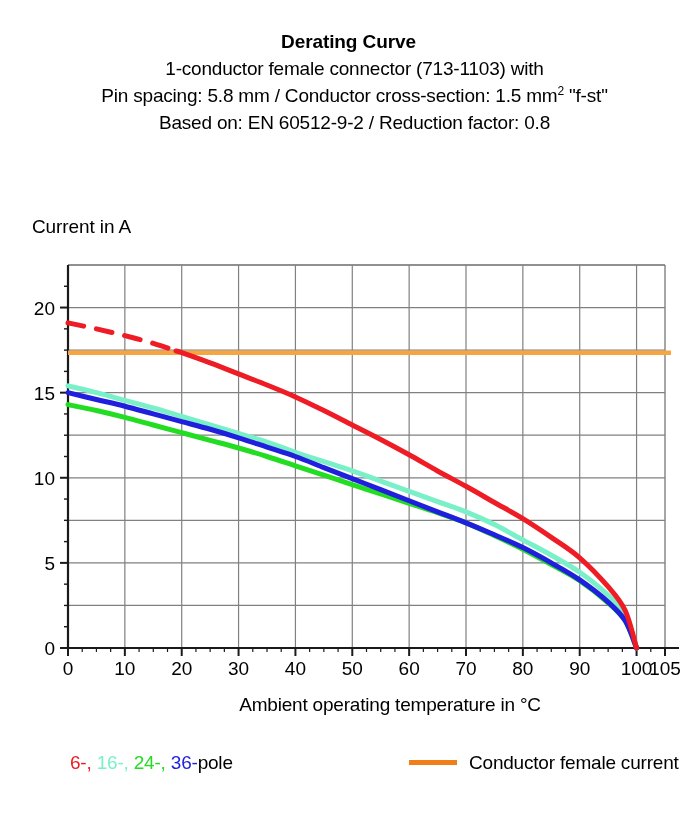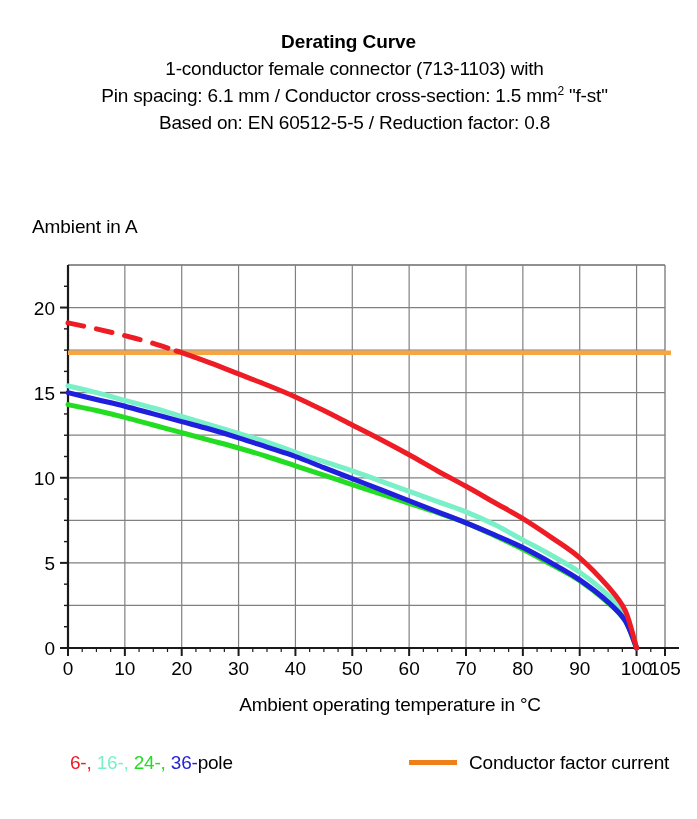--- a/index.html
+++ b/index.html
@@ -107,25 +107,25 @@
   }
 </style>
 </head>
 <body>
 
 <div id="root">
 
   <div class="title-block">
     <div class="title-main">Derating Curve</div>
     <div class="title-line">1-conductor female connector (713-1103) with</div>
-    <div class="title-line"><span>Pin spacing: 6.1 mm / Conductor cross-section: 1.5 mm</span><sup>2</sup><span> "f-st"</span></div>
-    <div class="title-line">Based on: EN 60512-5-5 / Reduction factor: 0.8</div>
+    <div class="title-line"><span>Pin spacing: 5.8 mm / Conductor cross-section: 1.5 mm</span><sup>2</sup><span> "f-st"</span></div>
+    <div class="title-line">Based on: EN 60512-9-2 / Reduction factor: 0.8</div>
   </div>
 
-  <div class="ylabel">Ambient in A</div>
+  <div class="ylabel">Current in A</div>
 
   <svg class="plot-svg" id="plot" width="697" height="700">
       <line x1="68" y1="605.4444444444445" x2="665" y2="605.4444444444445" stroke="#808080" stroke-width="1.2"></line>
       <line x1="68" y1="562.8888888888889" x2="665" y2="562.8888888888889" stroke="#808080" stroke-width="1.2"></line>
       <line x1="68" y1="520.3333333333334" x2="665" y2="520.3333333333334" stroke="#808080" stroke-width="1.2"></line>
       <line x1="68" y1="477.7777777777778" x2="665" y2="477.7777777777778" stroke="#808080" stroke-width="1.2"></line>
       <line x1="68" y1="435.2222222222222" x2="665" y2="435.2222222222222" stroke="#808080" stroke-width="1.2"></line>
       <line x1="68" y1="392.6666666666667" x2="665" y2="392.6666666666667" stroke="#808080" stroke-width="1.2"></line>
       <line x1="68" y1="350.1111111111111" x2="665" y2="350.1111111111111" stroke="#808080" stroke-width="1.2"></line>
       <line x1="68" y1="307.5555555555556" x2="665" y2="307.5555555555556" stroke="#808080" stroke-width="1.2"></line>
@@ -228,17 +228,17 @@
       <path d="M 68.00 392.67 C 72.74 393.80, 86.95 397.21, 96.43 399.48 C 105.90 401.75, 115.38 403.87, 124.86 406.28 C 134.33 408.70, 143.81 411.39, 153.29 413.94 C 162.76 416.50, 172.24 419.05, 181.71 421.60 C 191.19 424.16, 200.67 426.57, 210.14 429.26 C 219.62 431.96, 229.10 434.80, 238.57 437.78 C 248.05 440.75, 257.52 444.02, 267.00 447.14 C 276.48 450.26, 285.95 453.10, 295.43 456.50 C 304.90 459.90, 314.38 463.88, 323.86 467.56 C 333.33 471.25, 342.81 474.94, 352.29 478.63 C 361.76 482.32, 371.24 486.01, 380.71 489.69 C 390.19 493.38, 399.67 497.07, 409.14 500.76 C 418.62 504.45, 428.10 508.13, 437.57 511.82 C 447.05 515.51, 456.52 519.06, 466.00 522.89 C 475.48 526.72, 484.95 530.69, 494.43 534.80 C 503.90 538.92, 513.38 542.89, 522.86 547.57 C 532.33 552.25, 541.81 557.50, 551.29 562.89 C 560.76 568.28, 570.24 573.39, 579.71 579.91 C 589.19 586.44, 600.56 595.23, 608.14 602.04 C 615.72 608.85, 620.46 613.10, 625.20 620.76 C 629.94 628.42, 634.68 643.46, 636.57 648.00" fill="none" stroke="#1f1fdd" stroke-width="5" stroke-linecap="round" stroke-linejoin="round"></path>
       <path d="M 68.00 322.88 C 72.74 323.87, 86.95 326.71, 96.43 328.83 C 105.90 330.96, 115.38 333.23, 124.86 335.64 C 134.33 338.05, 144.76 340.75, 153.29 343.30 C 161.81 345.86, 172.24 349.69, 176.03 350.96" fill="none" stroke="#ee1c24" stroke-width="5" stroke-linecap="round" stroke-dasharray="16 13"></path>
       <path d="M 176.03 350.96 C 176.98 351.25, 176.03 350.68, 181.71 352.66 C 187.40 354.65, 200.67 359.33, 210.14 362.88 C 219.62 366.42, 229.10 370.25, 238.57 373.94 C 248.05 377.63, 257.52 381.18, 267.00 385.01 C 276.48 388.84, 285.95 392.67, 295.43 396.92 C 304.90 401.18, 314.38 405.86, 323.86 410.54 C 333.33 415.22, 342.81 420.19, 352.29 425.01 C 361.76 429.83, 371.24 434.51, 380.71 439.48 C 390.19 444.44, 399.67 449.55, 409.14 454.80 C 418.62 460.05, 428.10 465.72, 437.57 470.97 C 447.05 476.22, 456.52 481.04, 466.00 486.29 C 475.48 491.54, 484.95 497.07, 494.43 502.46 C 503.90 507.85, 513.38 512.82, 522.86 518.63 C 532.33 524.45, 541.81 530.83, 551.29 537.36 C 560.76 543.88, 570.24 549.55, 579.71 557.78 C 589.19 566.01, 600.56 577.93, 608.14 586.72 C 615.72 595.51, 620.46 600.34, 625.20 610.55 C 629.94 620.76, 634.68 641.76, 636.57 648.00" fill="none" stroke="#ee1c24" stroke-width="5" stroke-linecap="round" stroke-linejoin="round"></path>
     </svg>
 
   <div class="xlabel">Ambient operating temperature in °C</div>
 
   <div class="legend">
     <div class="legend-left" id="legend-poles"><span style="color: rgb(238, 28, 36); font-weight: normal;">6-</span><span style="color: rgb(238, 28, 36);">, </span><span style="color: rgb(122, 240, 200); font-weight: normal;">16-</span><span style="color: rgb(122, 240, 200);">, </span><span style="color: rgb(34, 221, 34); font-weight: normal;">24-</span><span style="color: rgb(34, 221, 34);">, </span><span style="color: rgb(31, 31, 221); font-weight: normal;">36-</span><span style="color: rgb(31, 31, 221);"></span><span style="color: rgb(0, 0, 0);">pole</span></div>
     <div class="legend-right">
-      <span class="swatch-line" id="rated-swatch" style="background: rgb(240, 126, 25);"></span><span>Conductor factor current</span>
+      <span class="swatch-line" id="rated-swatch" style="background: rgb(240, 126, 25);"></span><span>Conductor female current</span>
     </div>
   </div>
 
 </div>
 
 </body></html>

